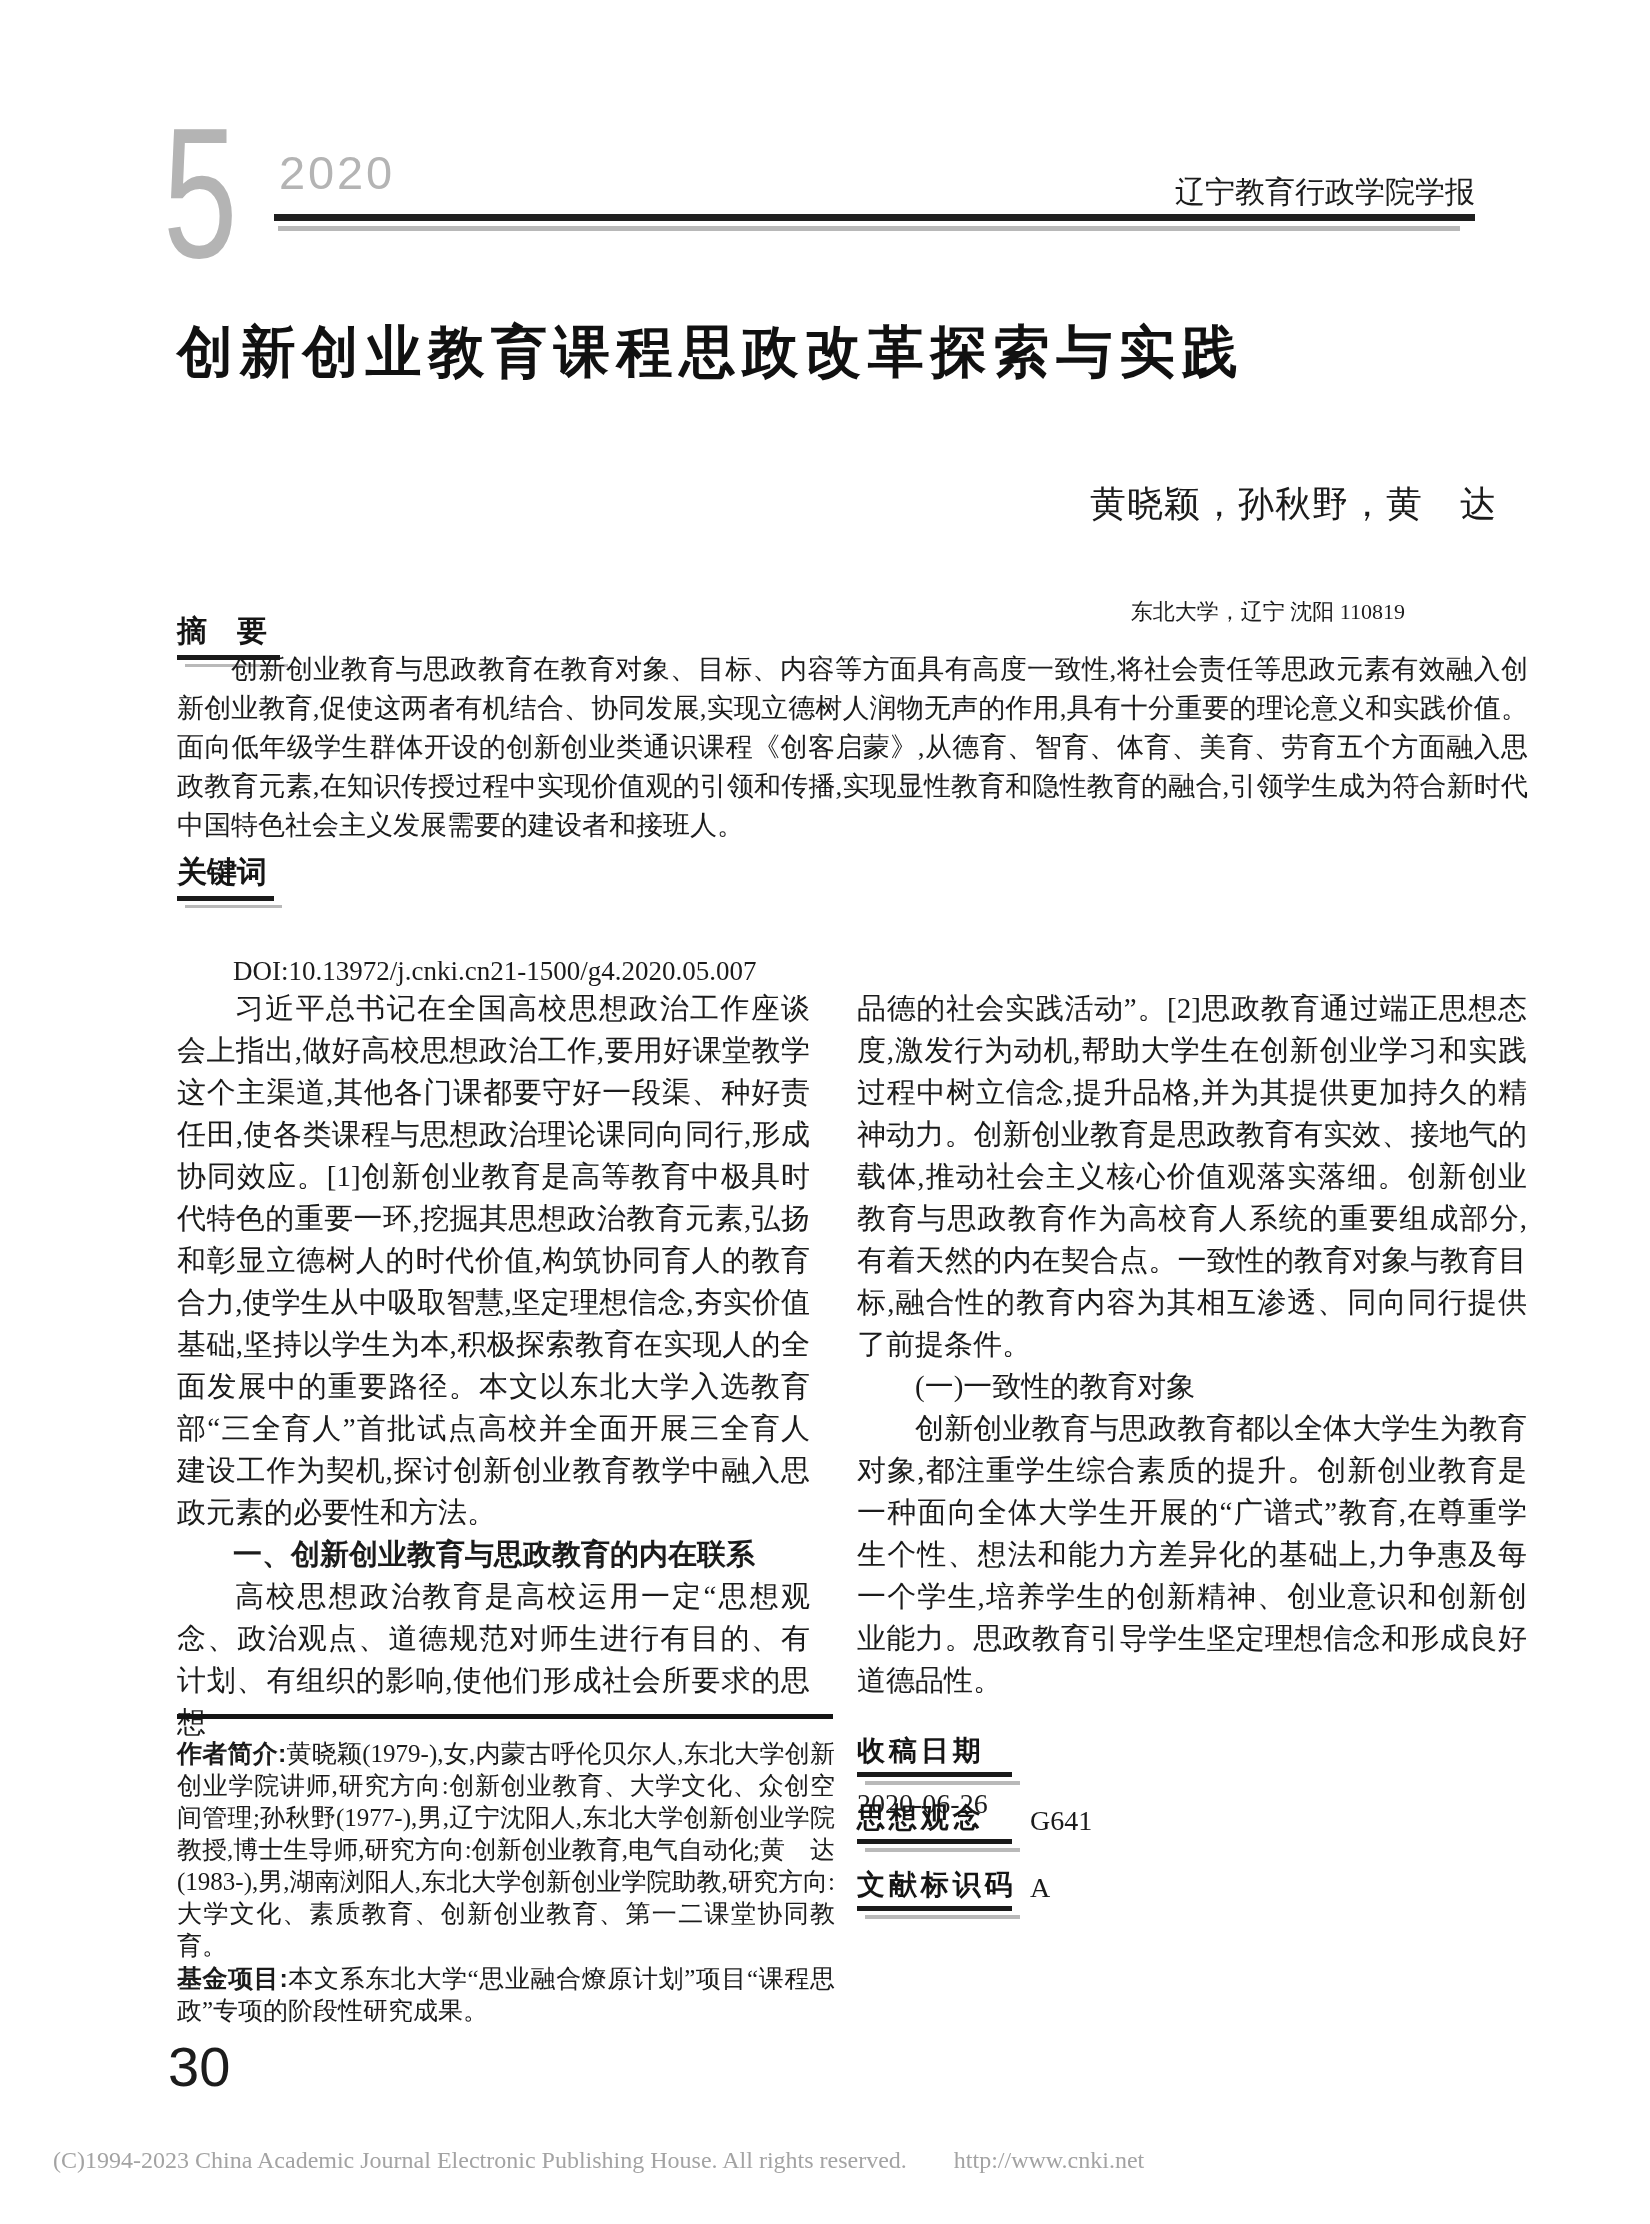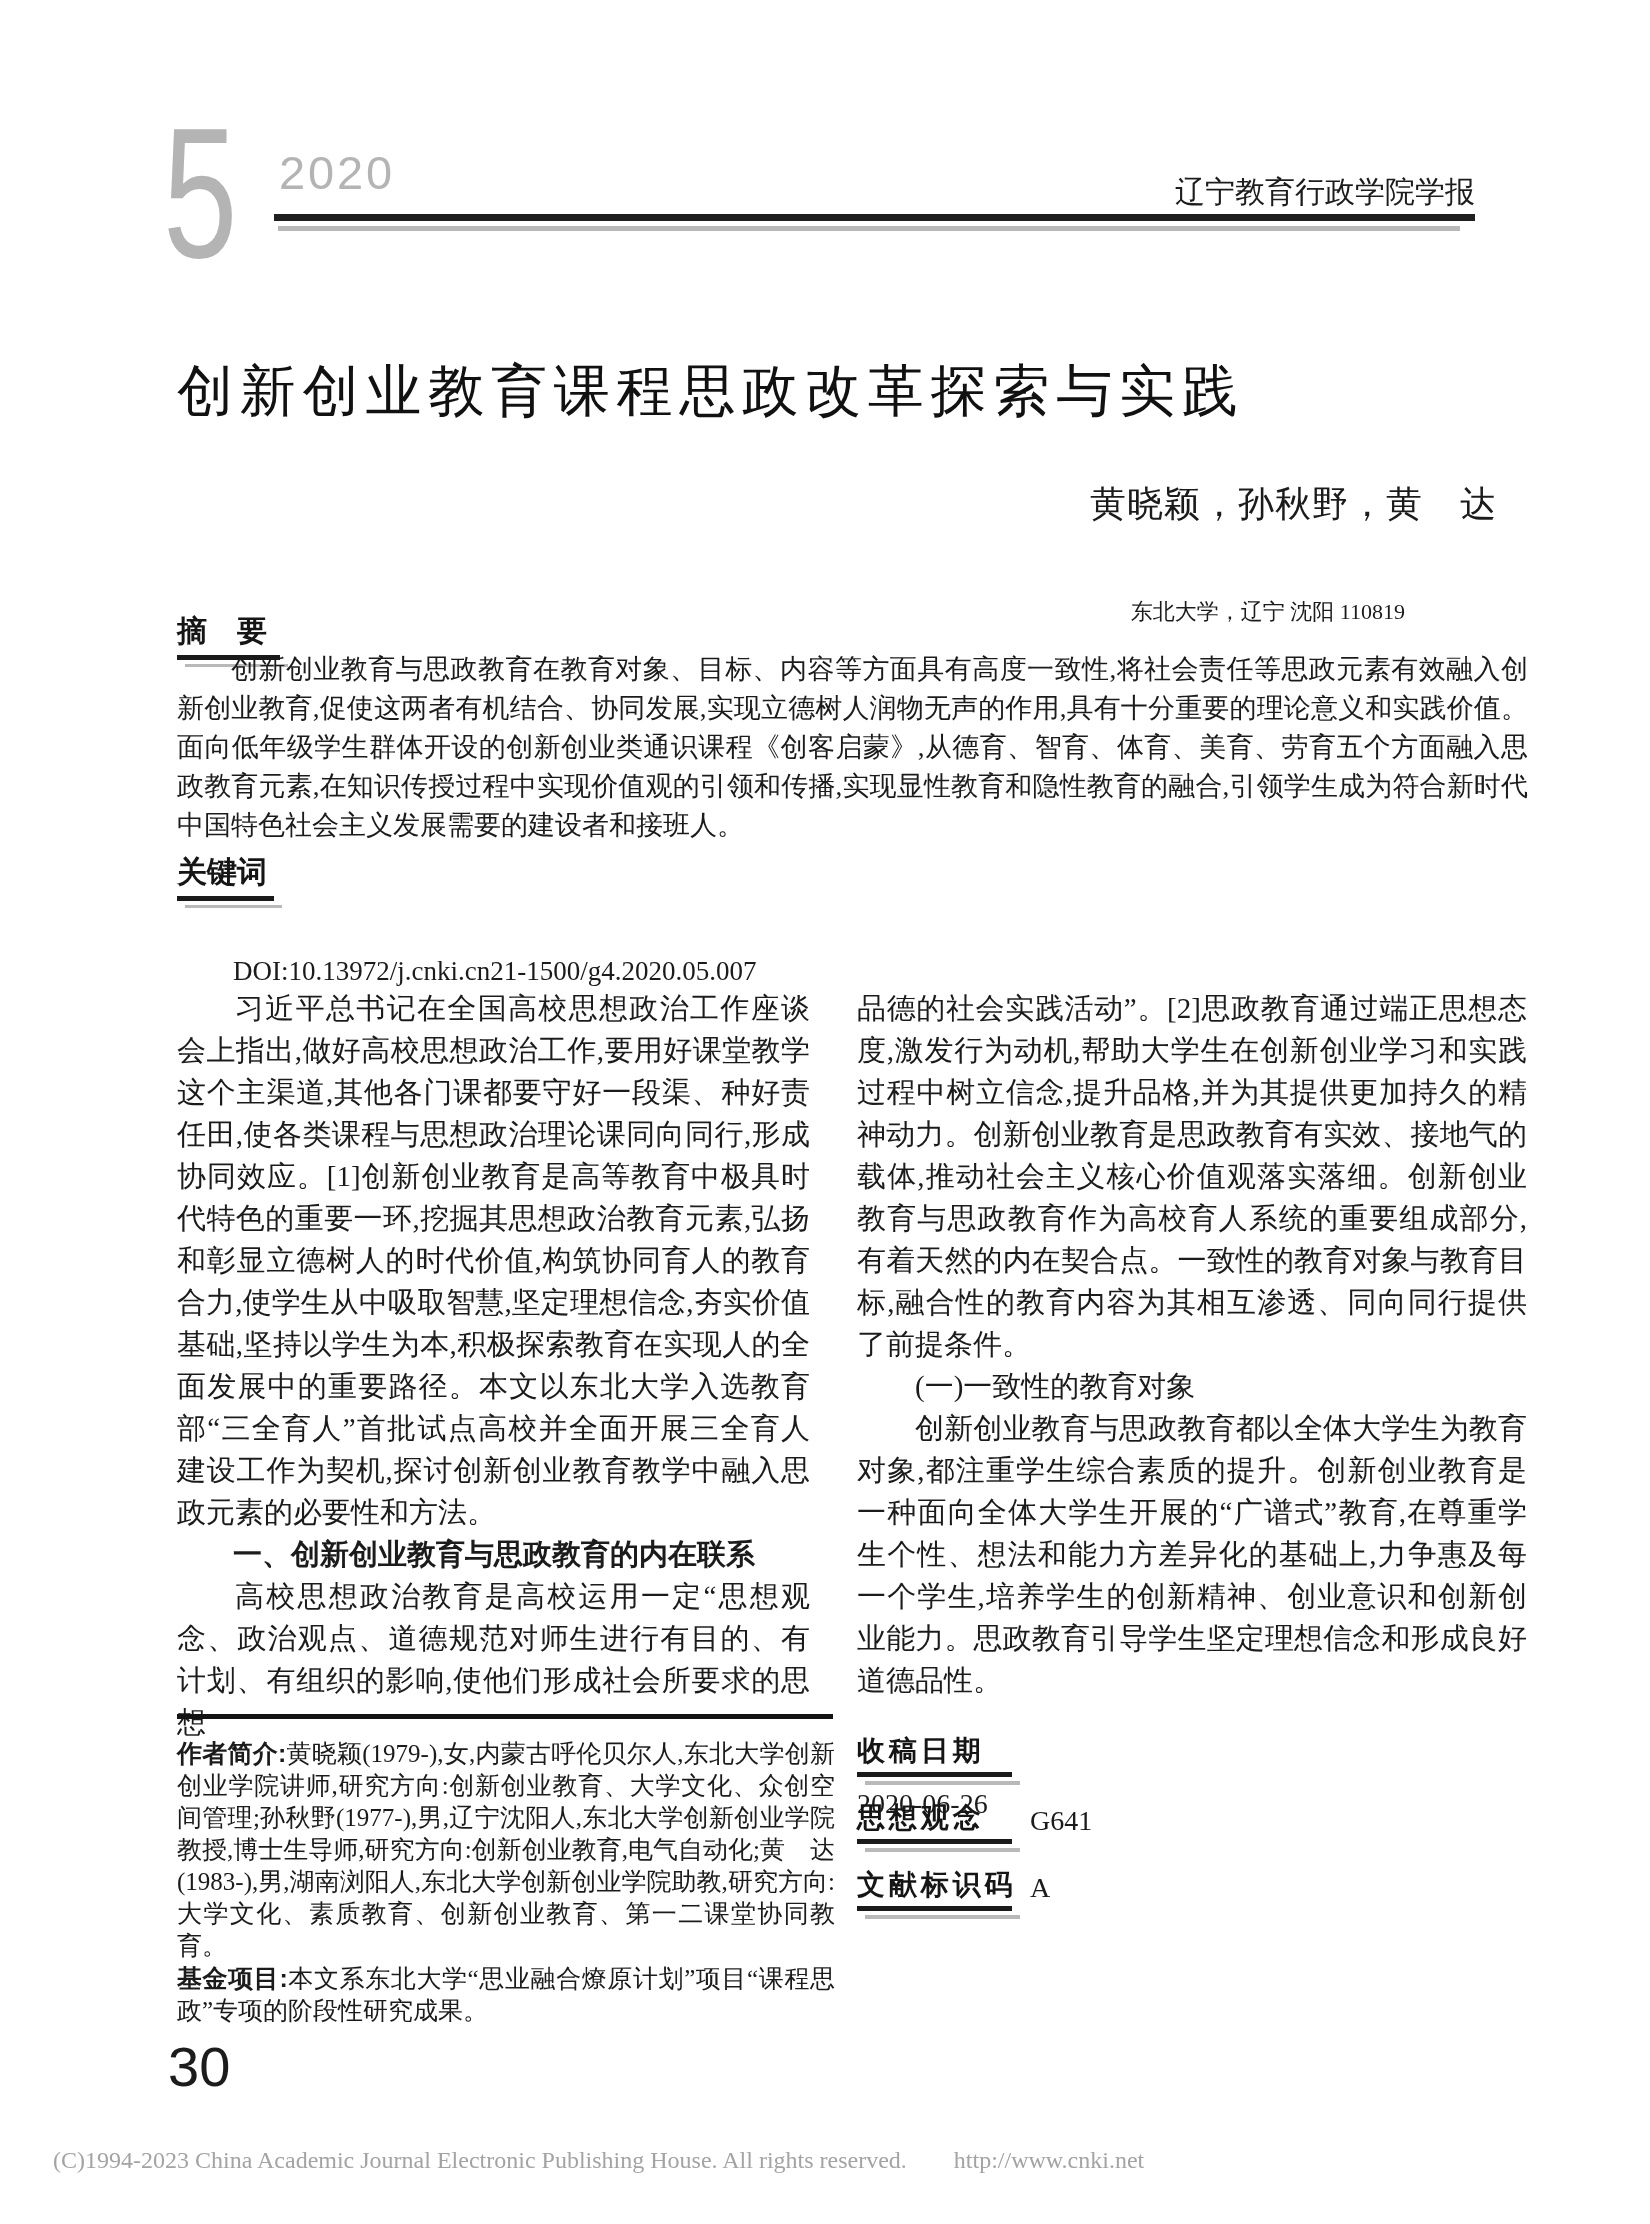--- a/index.html
+++ b/index.html
@@ -34,25 +34,24 @@
     font-size:30px; line-height:33px;
     color:#1c1c1c;
   }
   .rule-black { left:274px; top:214px; width:1201px; height:6.8px; background:#1f1f1f; }
   .rule-gray  { left:278px; top:226px; width:1182px; height:4.9px; background:#b8b8b8; }
 
   
   .article-title {
     left:177px; top:320px; width:1359px;
     font-family:"Liberation Sans","DejaVu Sans",sans-serif;
-    font-weight:normal;
+    font-weight:bold;
     font-size:56px; line-height:64px; letter-spacing:6.8px;
     color:#111111;
     white-space:nowrap;
-    margin-top:39px;
   }
   .authors {
     left:177px; top:485px; width:1320px;
     text-align:right;
     font-size:36px; line-height:39px; letter-spacing:1px;
     color:#1b1b1b;
   }
   .affiliation {
     left:177px; top:596px; width:1228px;
     text-align:right;

